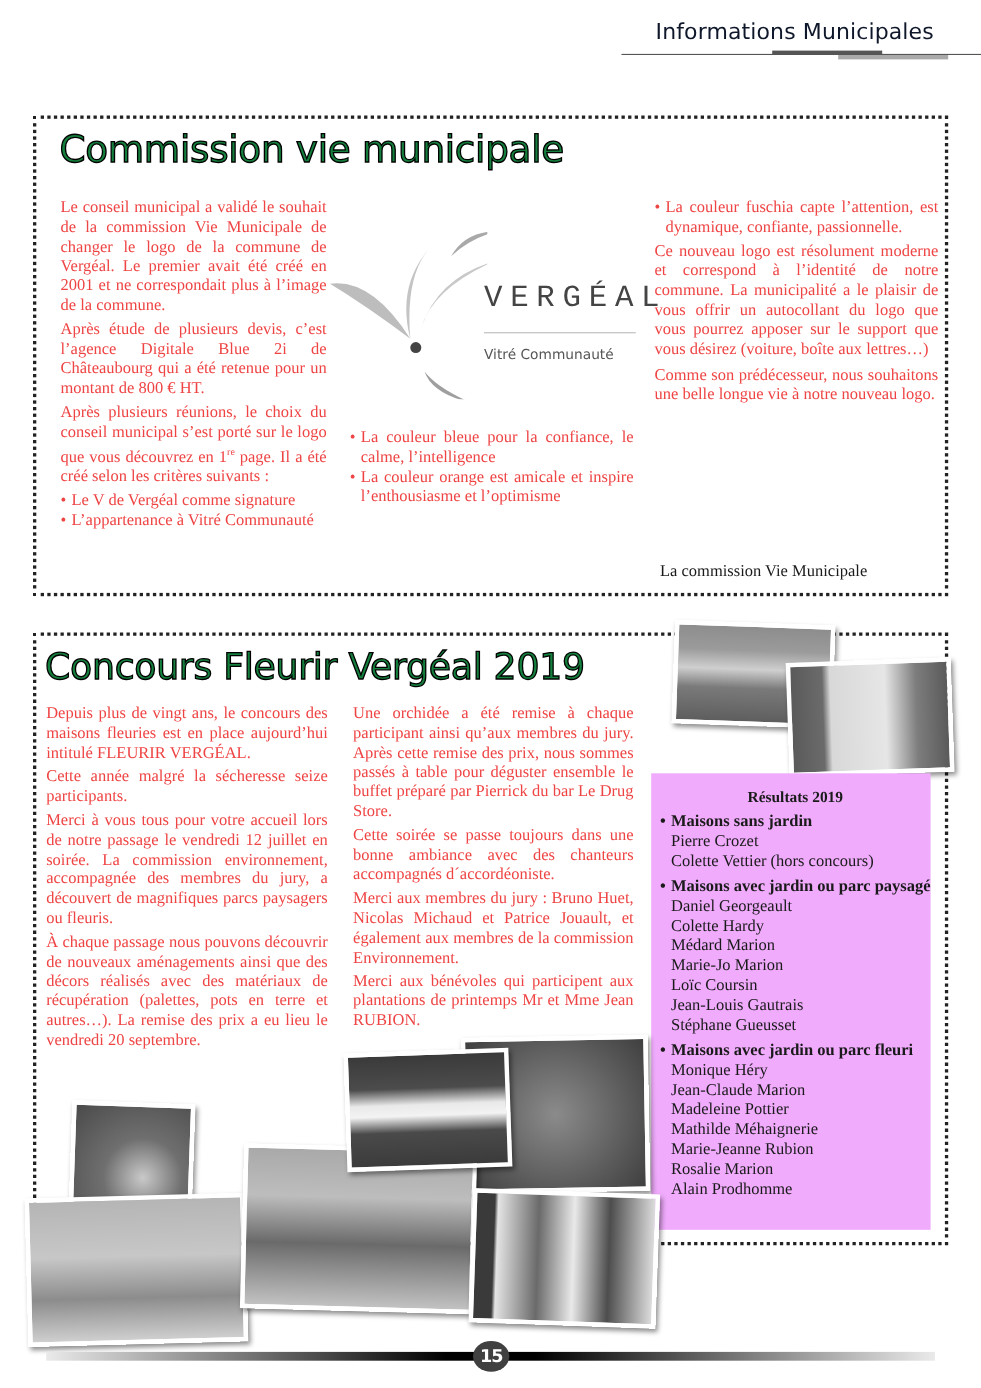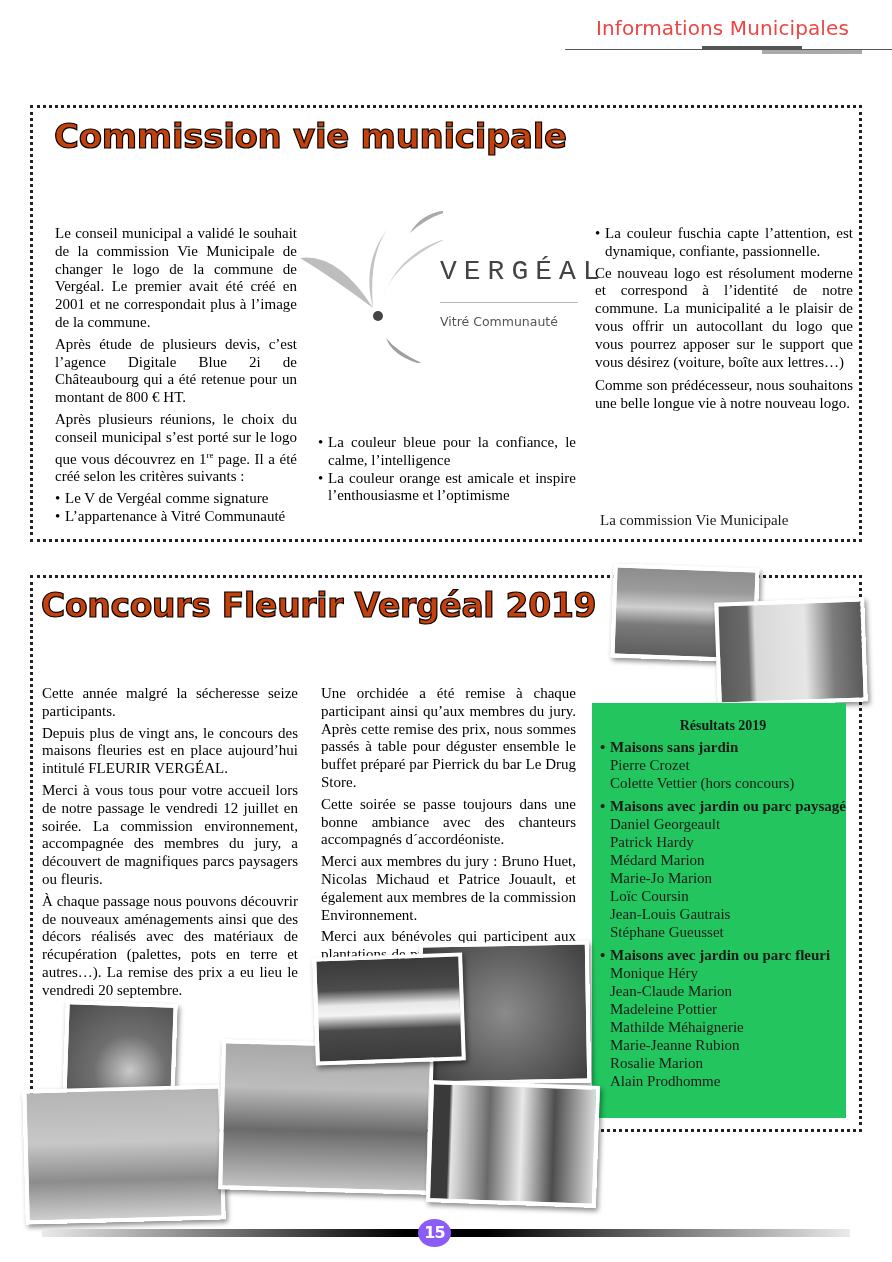--- a/index.html
+++ b/index.html
@@ -1,75 +1,75 @@
 <!DOCTYPE html>
 <html><head>
 <meta charset="utf-8">
 <style>
   * { box-sizing: border-box; margin: 0; padding: 0; }
   html, body { width: 892px; height: 1262px; background: #ffffff; overflow: hidden; }
   body { position: relative; font-family: "DejaVu Serif", "Liberation Serif", serif; color: #1a1a1a; }
 
   
-  .header-title { position: absolute; left: 596px; top: 16px; font-family: "DejaVu Sans", sans-serif; font-size: 20px; color: #ef4444; letter-spacing: 0.1px; }
+  .header-title { position: absolute; left: 596px; top: 16px; font-family: "DejaVu Sans", sans-serif; font-size: 20px; color: #0f172a; letter-spacing: 0.1px; }
   .header-line { position: absolute; left: 565px; top: 49px; width: 327px; height: 1px; background: #555; }
   .header-bar-dark { position: absolute; left: 702px; top: 46px; width: 100px; height: 4px; background: #555; }
   .header-bar-light { position: absolute; left: 762px; top: 50px; width: 100px; height: 4px; background: #aaa; }
 
   
   .frame { position: absolute; border: 3px dotted #222; }
   .frame1 { left: 30px; top: 105px; width: 832px; height: 437px; }
   .frame2 { left: 30px; top: 575px; width: 832px; height: 557px; }
 
-  .sec-title { position: absolute; font-family: "DejaVu Sans", sans-serif; font-weight: 700; font-size: 34px; color: #c2410c; letter-spacing: -0.3px; -webkit-text-stroke: 1.2px #000; }
+  .sec-title { position: absolute; font-family: "DejaVu Sans", sans-serif; font-weight: 400; font-size: 34px; color: #15803d; letter-spacing: -0.3px; -webkit-text-stroke: 1.2px #000; }
   .t1 { left: 54px; top: 116px; }
   .t2 { left: 41px; top: 586px; font-size: 33px; }
 
-  .text { position: absolute; font-size: 13.5px; line-height: 17.8px; text-align: justify; color: #000000; font-family: "Liberation Serif", "DejaVu Serif", serif; font-size: 15px; margin-top: 44px; }
+  .text { position: absolute; font-size: 13.5px; line-height: 17.8px; text-align: justify; color: #ef4444; font-family: "Liberation Serif", "DejaVu Serif", serif; font-size: 15px; }
   .text p { margin-bottom: 4px; }
   .text ul { list-style: none; }
   .text li { position: relative; padding-left: 10px; }
   .text li::before { content: "•"; position: absolute; left: 0; }
 
   .col1 { left: 55px; top: 181px; width: 242px; }
   .col2 { left: 318px; top: 390px; width: 258px; }
   .col3 { left: 595px; top: 181px; width: 258px; }
   .signature { position: absolute; left: 600px; top: 512px; width: 250px; text-align: left; font-family: "Liberation Serif", serif; font-size: 15px; }
 
   
   .logo { position: absolute; left: 298px; top: 198px; width: 290px; height: 165px; }
   .logo-name { position: absolute; left: 142px; top: 58px; font-family: Liberation Mono, monospace; font-size: 28px; letter-spacing: 7px; color: #444; }
   .logo-line { position: absolute; left: 142px; top: 104px; width: 138px; height: 1px; background: #bbb; }
   .logo-sub { position: absolute; left: 142px; top: 116px; font-family: "DejaVu Sans", sans-serif; font-size: 12.5px; color: #555; }
 
   .col4 { left: 42px; top: 641px; width: 256px; }
   .col5 { left: 321px; top: 641px; width: 255px; }
 
   
-  .results { position: absolute; left: 592px; top: 703px; width: 254px; height: 415px; background: #22c55e; font-family: "Liberation Serif", serif; font-size: 15px; line-height: 18px; padding: 14px 0 0 8px; }
+  .results { position: absolute; left: 592px; top: 703px; width: 254px; height: 415px; background: #f0abfc; font-family: "Liberation Serif", serif; font-size: 15px; line-height: 18px; padding: 14px 0 0 8px; }
   .results-title { text-align: center; font-weight: bold; font-size: 14px; margin-bottom: 3px; }
   .res-cat { position: relative; padding-left: 10px; font-weight: bold; }
   .res-cat::before { content: "•"; position: absolute; left: 0; }
   .res-name { padding-left: 10px; }
   .res-group { margin-bottom: 5px; }
 
   
   .photo { position: absolute; border: 4px solid #fff; box-shadow: 2px 3px 5px rgba(0,0,0,0.45); }
   .ph-garden1 { left: 612px; top: 566px; width: 146px; height: 94px; transform: rotate(2deg); background: linear-gradient(180deg,#8d8d8d 0%,#9b9b9b 25%,#cfcfcf 45%,#7a7a7a 65%,#5e5e5e 100%); }
   .ph-house { left: 716px; top: 600px; width: 150px; height: 104px; transform: rotate(-2deg); background: linear-gradient(90deg,#5a5a5a 0%,#6b6b6b 20%,#d8d8d8 25%,#e6e6e6 60%,#7d7d7d 80%,#5a5a5a 100%); }
   .ph-statue { left: 64px; top: 1002px; width: 112px; height: 100px; transform: rotate(2deg); background: radial-gradient(circle at 60% 70%, #c9c9c9 0%, #6f6f6f 40%, #4a4a4a 100%); }
   .ph-group1 { left: 24px; top: 1087px; width: 200px; height: 135px; transform: rotate(-1.5deg); background: linear-gradient(180deg,#b5b5b5 0%,#c7c7c7 40%,#8c8c8c 70%,#cfcfcf 100%); }
   .ph-group2 { left: 220px; top: 1042px; width: 212px; height: 150px; transform: rotate(1.5deg); background: linear-gradient(180deg,#a9a9a9 0%,#bdbdbd 30%,#6a6a6a 60%,#c2c2c2 100%); }
   .ph-bench { left: 314px; top: 955px; width: 150px; height: 108px; transform: rotate(-2deg); background: linear-gradient(180deg,#3a3a3a 0%,#4c4c4c 30%,#e9e9e9 45%,#f3f3f3 55%,#4a4a4a 70%,#3b3b3b 100%); z-index: 2; }
   .ph-flowers { left: 420px; top: 942px; width: 170px; height: 142px; transform: rotate(-1deg); background: radial-gradient(circle at 50% 50%, #8b8b8b 0%, #5d5d5d 60%, #3f3f3f 100%); }
   .ph-bush { left: 428px; top: 1083px; width: 170px; height: 122px; transform: rotate(2deg); background: linear-gradient(90deg,#3a3a3a 0%,#3a3a3a 10%,#e4e4e4 12%,#6a6a6a 35%,#e9e9e9 55%,#4d4d4d 75%,#dcdcdc 100%); }
 
   
   .footer-bar { position: absolute; left: 42px; top: 1229px; width: 808px; height: 8px; background: linear-gradient(90deg,#eaeaea 0%,#000 45%,#000 55%,#eaeaea 100%); }
-  .page-num { position: absolute; left: 418px; top: 1219px; width: 33px; height: 28px; border-radius: 50%; background: #8b5cf6; color: #fff; font-family: "DejaVu Sans", sans-serif; font-weight: bold; font-size: 16px; text-align: center; line-height: 28px; letter-spacing: -1px; }
+  .page-num { position: absolute; left: 430px; top: 1219px; width: 33px; height: 28px; border-radius: 50%; background: #404040; color: #fff; font-family: "DejaVu Sans", sans-serif; font-weight: bold; font-size: 16px; text-align: center; line-height: 28px; letter-spacing: -1px; }
 </style>
 </head>
 <body>
 
 <div class="header-title">Informations Municipales</div>
 <div class="header-line"></div>
 <div class="header-bar-dark"></div>
 <div class="header-bar-light"></div>
 
 <div class="frame frame1"></div>
@@ -116,22 +116,22 @@
 </div>
 <div class="signature">La commission Vie Municipale</div>
 
 <div class="frame frame2"></div>
 <h1 class="sec-title t2">Concours Fleurir Vergéal 2019</h1>
 
 <div class="photo ph-garden1"></div>
 <div class="photo ph-house"></div>
 
 <div class="text col4">
+  <p>Depuis plus de vingt ans, le concours des maisons fleuries est en place aujourd’hui intitulé FLEURIR VERGÉAL.</p>
   <p>Cette année malgré la sécheresse seize participants.</p>
-  <p>Depuis plus de vingt ans, le concours des maisons fleuries est en place aujourd’hui intitulé FLEURIR VERGÉAL.</p>
   <p>Merci à vous tous pour votre accueil lors de notre passage le vendredi 12 juillet en soirée. La commission environnement, accompagnée des membres du jury, a découvert de magnifiques parcs paysagers ou fleuris.</p>
   <p>À chaque passage nous pouvons découvrir de nouveaux aménagements ainsi que des décors réalisés avec des matériaux de récupération (palettes, pots en terre et autres…). La remise des prix a eu lieu le vendredi 20 septembre.</p>
 </div>
 
 <div class="text col5">
   <p>Une orchidée a été remise à chaque participant ainsi qu’aux membres du jury. Après cette remise des prix, nous sommes passés à table pour déguster ensemble le buffet préparé par Pierrick du bar Le Drug Store.</p>
   <p>Cette soirée se passe toujours dans une bonne ambiance avec des chanteurs accompagnés d´accordéoniste.</p>
   <p>Merci aux membres du jury : Bruno Huet, Nicolas Michaud et Patrice Jouault, et également aux membres de la commission Environnement.</p>
   <p>Merci aux bénévoles qui participent aux plantations de printemps Mr et Mme Jean RUBION.</p>
 </div>
@@ -139,21 +139,21 @@
 <div class="results">
   <div class="results-title">Résultats 2019</div>
   <div class="res-group">
     <div class="res-cat">Maisons sans jardin</div>
     <div class="res-name">Pierre Crozet</div>
     <div class="res-name">Colette Vettier (hors concours)</div>
   </div>
   <div class="res-group">
     <div class="res-cat">Maisons avec jardin ou parc paysagé</div>
     <div class="res-name">Daniel Georgeault</div>
-    <div class="res-name">Patrick Hardy</div>
+    <div class="res-name">Colette Hardy</div>
     <div class="res-name">Médard Marion</div>
     <div class="res-name">Marie-Jo Marion</div>
     <div class="res-name">Loïc Coursin</div>
     <div class="res-name">Jean-Louis Gautrais</div>
     <div class="res-name">Stéphane Gueusset</div>
   </div>
   <div class="res-group">
     <div class="res-cat">Maisons avec jardin ou parc fleuri</div>
     <div class="res-name">Monique Héry</div>
     <div class="res-name">Jean-Claude Marion</div>

